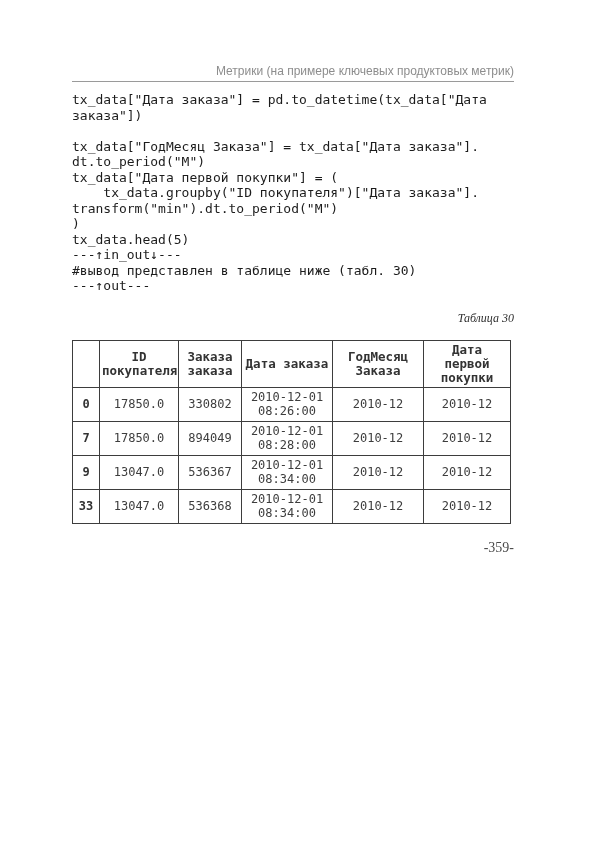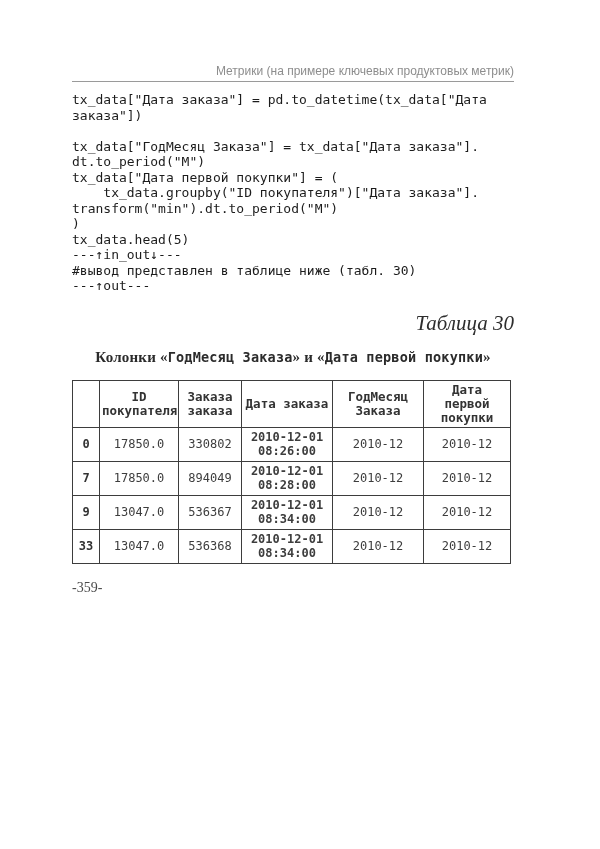--- a/index.html
+++ b/index.html
@@ -38,21 +38,21 @@
     font-size: 13px;
     line-height: 15.5px;
     color: #1c1c1c;
     white-space: pre;
   }
   
   .table-caption {
     margin-top: 17px;
     text-align: right;
     font-style: italic;
-    font-size: 21px;
+    font-size: 12px;
     color: #2e2e2e;
   }
   .table-title {
     margin-top: 13px;
     text-align: center;
     font-weight: bold;
     font-size: 15px;
     color: #2b2b2b;
     letter-spacing: 0.2px;
   }
@@ -83,41 +83,41 @@
     line-height: 14px;
     font-weight: bold;
     color: #333333;
   }
   table.data-table td {
     height: 33px;
     font-size: 12px;
     line-height: 14px;
   }
   td.idx-cell { font-weight: bold; color: #333333; }
-  td.date-cell { font-size: 11px; line-height: 12.5px; font-weight: bold; }
+  td.date-cell { font-size: 11px; line-height: 12.5px; }
   col.c-idx   { width: 27px; }
   col.c-cust  { width: 79px; }
   col.c-order { width: 63px; }
   col.c-date  { width: 91px; }
   col.c-ym    { width: 91px; }
   col.c-first { width: 87px; }
   
   .body-text { margin-top: 16px; }
   .body-par {
     margin: 0;
     font-size: 15px;
     line-height: 18.5px;
     text-align: justify;
     text-indent: 27px;
     color: #1d1d1d;
   }
   
   .page-number {
     margin-top: 13px;
-    text-align: left;
+    text-align: right;
     font-size: 14px;
     color: #4a4a4a;
   }
 </style>
 </head>
 <body>
 
 <div class="page">
   <div class="content">
 
@@ -134,21 +134,20 @@
     tx_data.groupby("ID покупателя")["Дата заказа"].
 transform("min").dt.to_period("M")
 )
 tx_data.head(5)
 ---↑in_out↓---
 #вывод представлен в таблице ниже (табл. 30)
 ---↑out---</pre>
 
     <div class="table-caption">Таблица 30</div>
 
-    <div class="table-title" id="table-title"><span>Колонки «</span><span class="mono">ГодМесяц Заказа</span><span>» и «</span><span class="mono">Дата первой покупки</span><span>»</span></div>
 
     <table class="data-table">
       <colgroup>
         <col class="c-idx">
           <col class="c-cust">
           <col class="c-order">
         <col class="c-date">
           <col class="c-ym">
           <col class="c-first">
       </colgroup>

